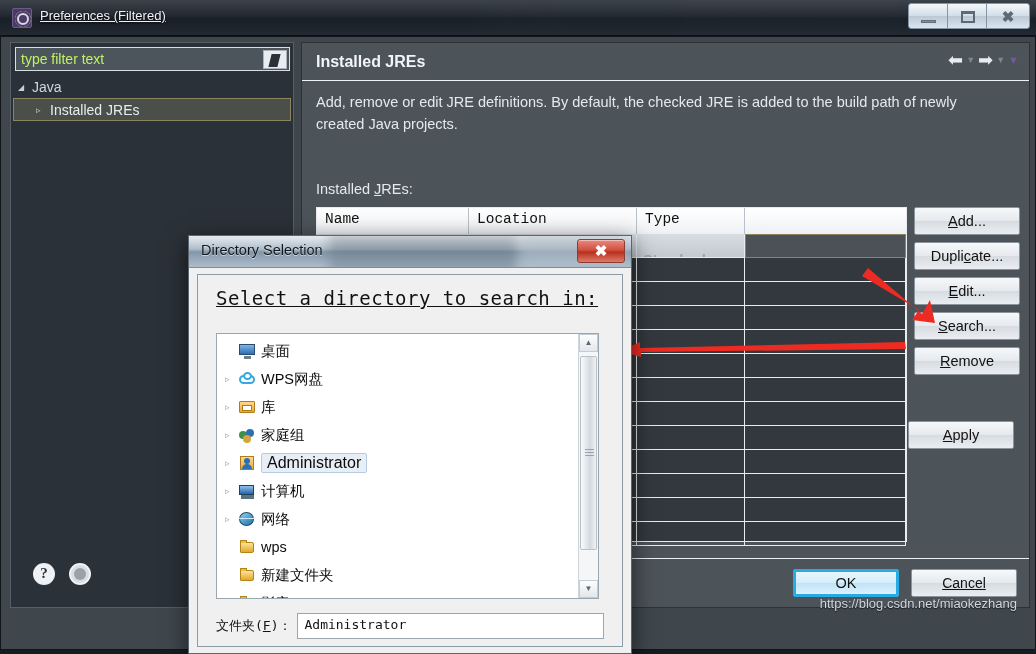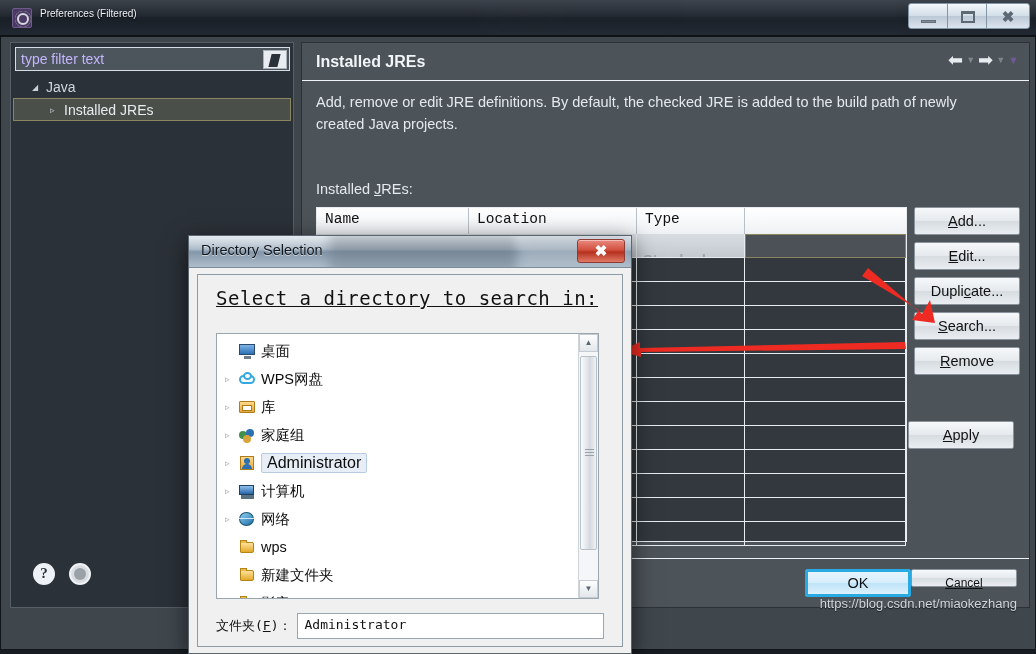--- a/index.html
+++ b/index.html
@@ -55,22 +55,23 @@
     position:absolute; left:2px; top:2px; width:16px; height:16px;
     border-radius:50%; background: radial-gradient(circle,#e8e8ee 0 4px, #d2d2dd 5px 6px, #f2f2f7 6px 8px);
     box-shadow: inset 0 0 0 2px #4b3a63;
   }
   .prefs-icon .gear:after{
     content:""; position:absolute; left:4px; top:4px; width:8px;height:8px;
     border-radius:50%; background:#4b3a63;
   }
   .prefs-title {
     position:absolute; left:40px; top:8px;
-    font-size:10px; color:#eef2f6; white-space:nowrap;
+    font-size:13px; color:#eef2f6; white-space:nowrap;
     text-shadow:0 1px 2px rgba(0,0,0,.9);
+    text-decoration:underline;
   }
   .wincontrols { position:absolute; right:6px; top:3px; display:flex; }
   .wc {
     width:40px; height:26px; margin-left:-1px;
     background: linear-gradient(180deg,#f4f8fb 0%, #d3dee8 48%, #bcc9d6 52%, #dbe5ee 100%);
     border:1px solid #8296a8; position:relative;
   }
   .wc:first-child{ border-radius:3px 0 0 3px; }
   .wc.close{ border-radius:0 3px 3px 0; width:44px; }
   .wc .min-gl{ position:absolute; left:12px; top:16px; width:15px; height:3px; background:#7f8c99; border:1px solid #64707c;}
@@ -87,36 +88,36 @@
   .left-panel {
     position:absolute; left:9px; top:5px; width:284px; height:566px;
     background:#2b3138; border:1px solid #565e66;
   }
   .filter-box {
     position:absolute; left:4px; top:4px; width:275px; height:24px;
     background:#4c545c; border:1px solid #d6dde4;
     display:flex; align-items:center;
   }
   .filter-box .ph {
-    margin-left:5px; font-size:14px; color:#c4b5fd; flex:1;
+    margin-left:5px; font-size:14px; color:#bef264; flex:1;
     white-space:nowrap; overflow:hidden;
   }
   .erase-icon{
     width:24px;height:19px;margin-right:2px;position:relative;
     background:#e9edf1; border:1px solid #aab3bb;
   }
   .erase-icon:before{
     content:""; position:absolute; left:6px; top:3px;
     width:9px;height:13px;background:#2b3138;
     transform: skewX(-14deg);
   }
   .tree { position:absolute; left:1px; top:32px; right:1px; bottom:1px; }
   .tnode {
     height:23px; display:flex; align-items:center;
-    font-size:14px; color:#cfd6dd; padding-left:20px;
+    font-size:14px; color:#cfd6dd; padding-left:6px;
   }
   .tnode.root { background:#2b3138; }
   .tnode.sel {
     background:#4a4f4a; border:1px solid #8b8460;
     margin:0 1px; color:#e7ecef;
   }
   .tw {
     width:14px; display:inline-block; font-size:9px; color:#c9d0d7;
   }
   .tw.collapsed:before{ content:"\25B9"; }
@@ -216,32 +217,32 @@
     font-size:14.5px; color:#111; text-align:center; line-height:26px;
   }
   .btn u{ text-decoration:underline; }
   .btn-apply{
     position:absolute; left:606px; top:378px; width:106px; height:28px;
   }
 
   .rp-footsep{
     position:absolute; left:0; right:0; bottom:48px; height:1px; background:#eef2f6;
   }
-  .dlg-btns{ position:absolute; right:12px; bottom:10px; display:flex; gap:0;}
+  .dlg-btns{ position:absolute; right:12px; bottom:10px; display:flex; gap:12px;}
   .btn-ok{
     width:106px;height:28px; border-radius:2px;
     background:linear-gradient(180deg,#eaf6fd 0%,#d6eefb 48%,#bfe4f8 52%,#e3f4fd 100%);
     border:1px solid #2aaae2; outline:2px solid #2aaae2; outline-offset:-3px;
     font-size:14.5px;color:#111;text-align:center;line-height:26px;
   }
   .btn-cancel{
-    width:106px;height:18px;border-radius:2px;
+    width:106px;height:28px;border-radius:2px;
     background:linear-gradient(180deg,#f6f8fa 0%, #e6eaee 48%, #d7dce1 52%, #eaeef2 100%);
     border:1px solid #8b949c;
-    font-size:12px;color:#111;text-align:center;line-height:26px;text-decoration:underline;
+    font-size:14px;color:#111;text-align:center;line-height:26px;text-decoration:underline;
   }
   .watermark{
     position:absolute; right:12px; bottom:-4px;
     font-size:13px; color:#cfd6dd; white-space:nowrap;
     text-shadow:0 1px 1px rgba(0,0,0,.6);
   }
 
   
   .arrows{ position:absolute; inset:0; pointer-events:none; }
 
@@ -529,22 +530,22 @@
                 <div class="td c1"></div>
                 <div class="td c2"></div>
                 <div class="td c3"></div>
                 <div class="td c4"></div>
               </div>
             </div>
         </div>
 
         <div class="side-btns">
           <div class="btn"><span></span><u>A</u><span>dd...</span></div>
+          <div class="btn"><span>Dupli</span><u>c</u><span>ate...</span></div>
           <div class="btn"><span></span><u>E</u><span>dit...</span></div>
-          <div class="btn"><span>Dupli</span><u>c</u><span>ate...</span></div>
           <div class="btn"><span></span><u>S</u><span>earch...</span></div>
           <div class="btn"><span></span><u>R</u><span>emove</span></div>
         </div>
 
         <div class="btn btn-apply"><span></span><u>A</u><span>pply</span></div>
 
         <div class="rp-footsep"></div>
         <div class="dlg-btns">
           <div class="btn-ok">OK</div>
           <div class="btn-cancel">Cancel</div>

